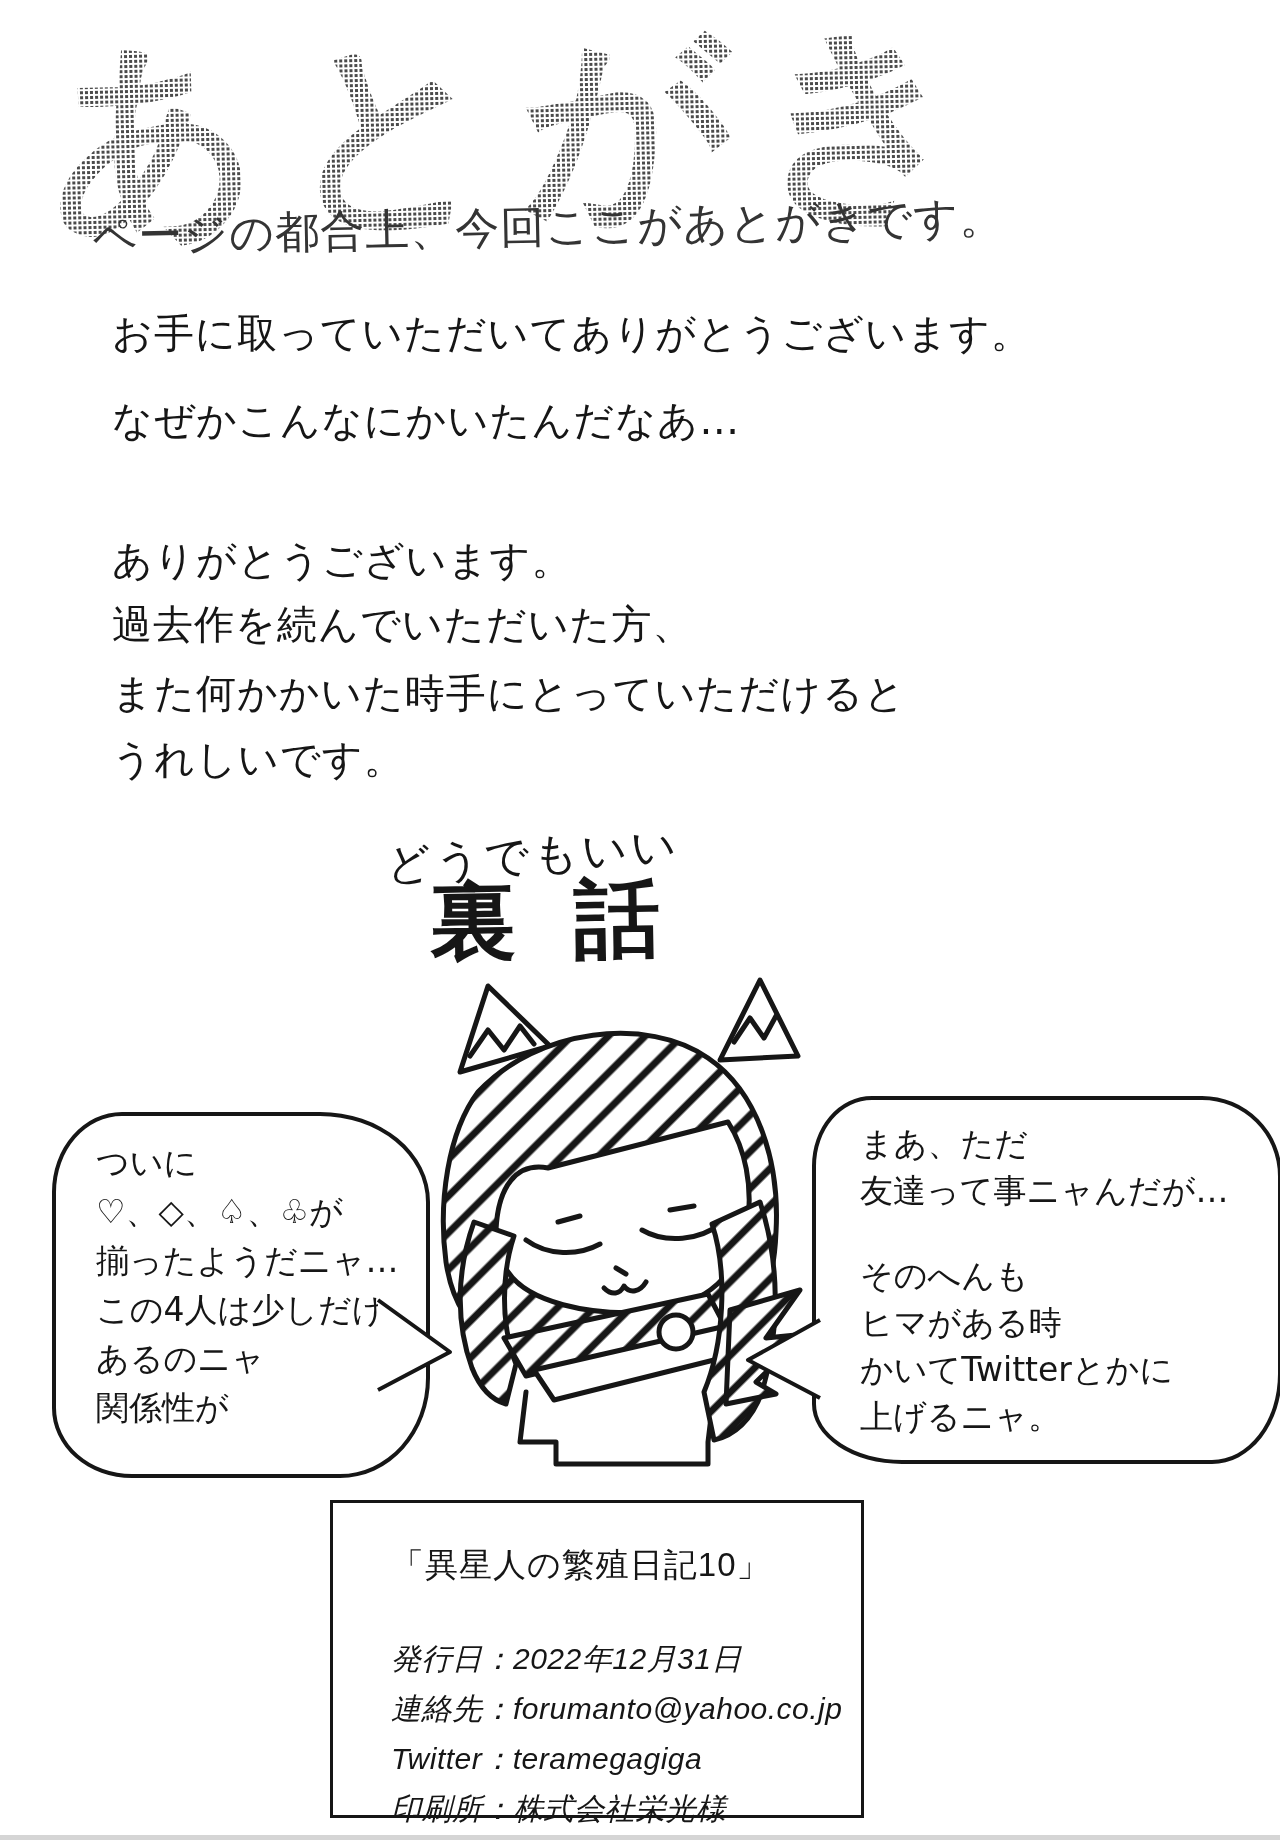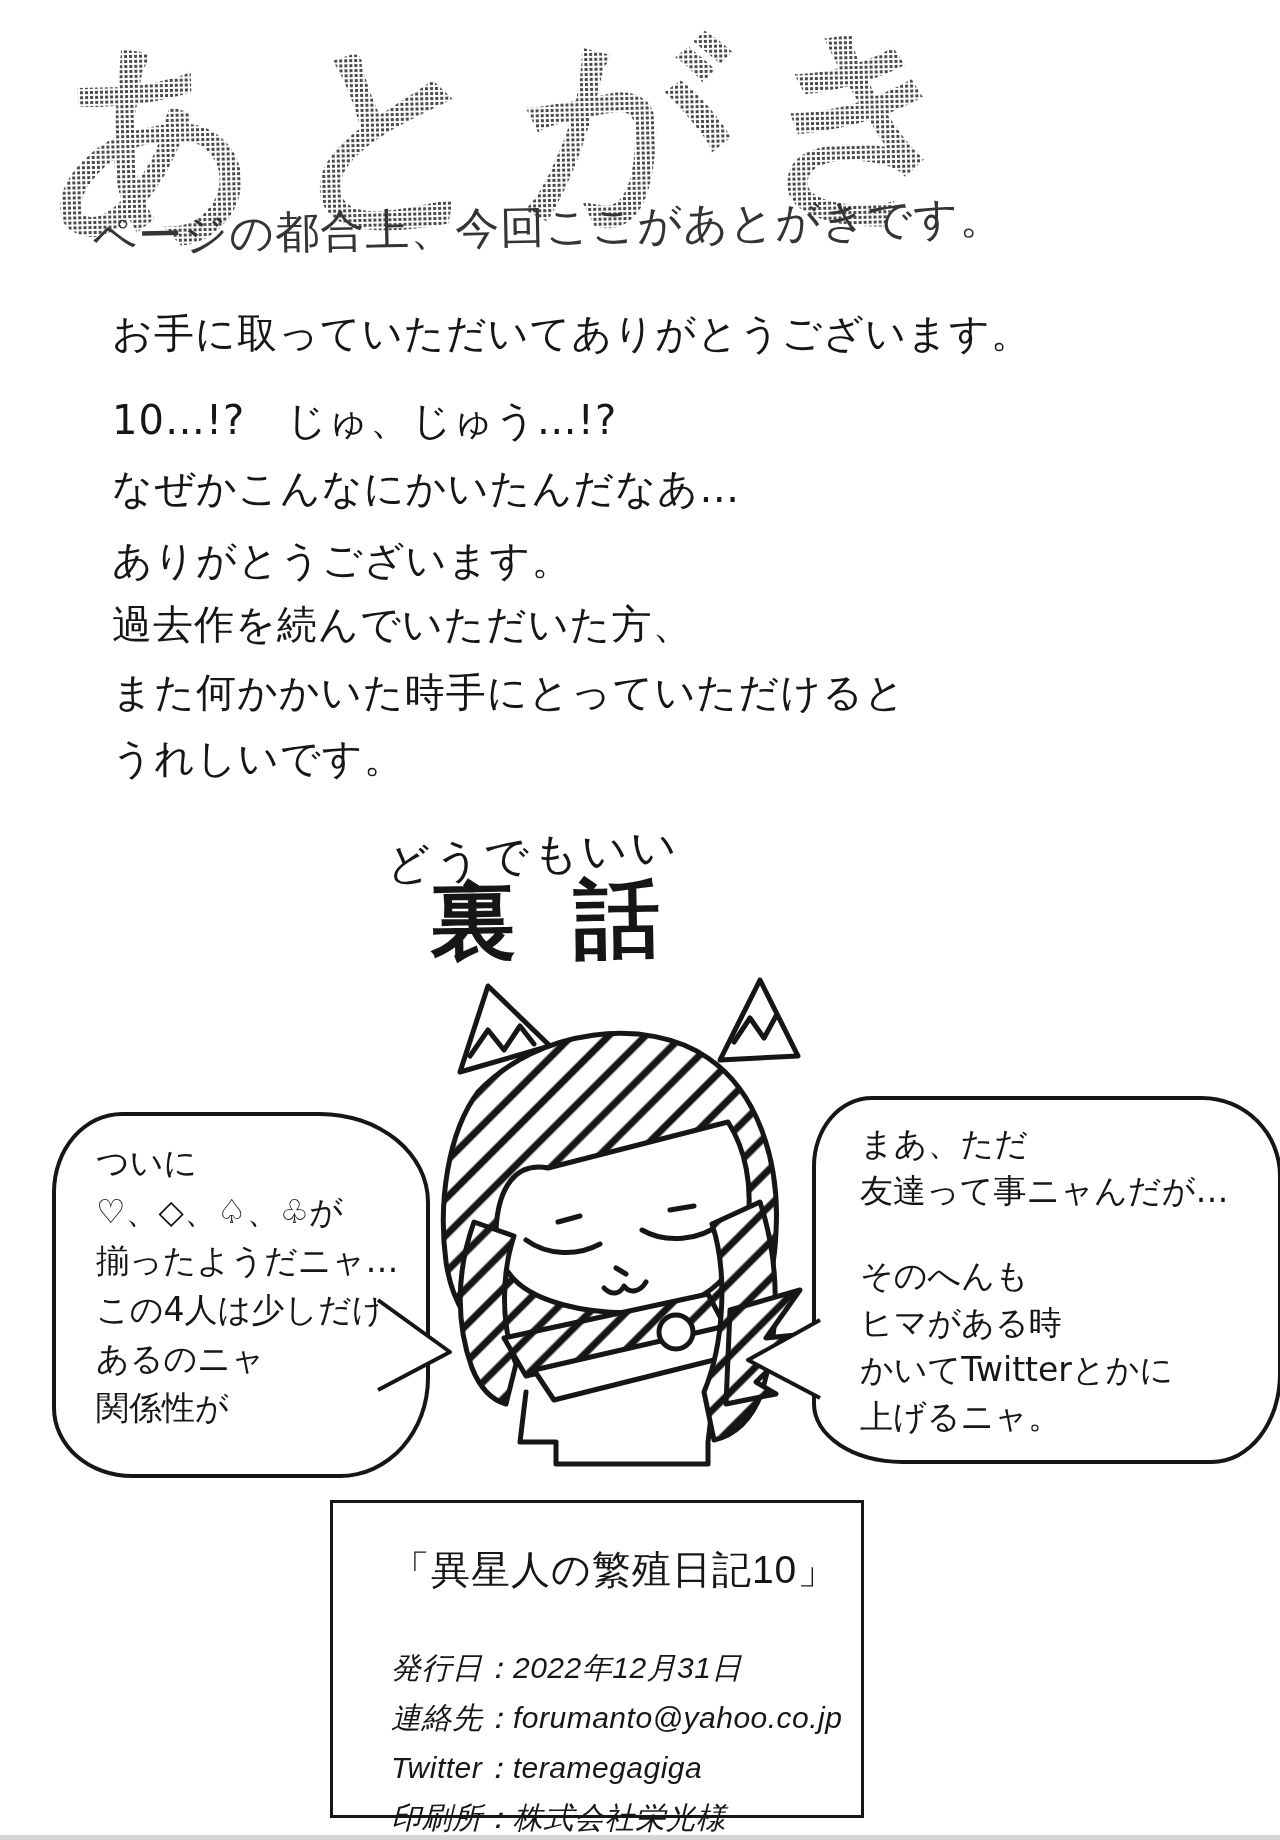--- a/index.html
+++ b/index.html
@@ -27,21 +27,21 @@
   .subtitle{
     position:absolute;left:92px;top:196px;width:1080px;
     font-size:44px;letter-spacing:1px;color:#343434;
     transform:rotate(-1.2deg);white-space:nowrap;
   }
   
   .para{position:absolute;left:112px;font-size:40px;letter-spacing:1px;color:#161616;white-space:nowrap;}
   .p1{top:306px;}
   .p2{top:386px;line-height:68px;}
   .p3{top:528px;line-height:64px;}
-  .p4{top:660px;line-height:66px;font-family:Liberation Serif, serif;}
+  .p4{top:660px;line-height:66px;}
   
   .side-lead{
     position:absolute;left:386px;top:826px;font-size:44px;letter-spacing:4px;
     transform:rotate(-4deg);white-space:nowrap;
   }
   .side-title{
     position:absolute;left:430px;top:862px;font-size:86px;font-weight:600;
     letter-spacing:58px;transform:rotate(-1deg);white-space:nowrap;
   }
   
@@ -66,37 +66,36 @@
   .tail-right{left:742px;top:1318px;}
   
   .character{position:absolute;left:408px;top:972px;z-index:2;}
   
   .colophon{
     position:absolute;left:330px;top:1500px;width:534px;height:318px;
     border:3px solid #161616;background:#fff;box-sizing:border-box;
     padding:40px 0 0 58px;
     font-family:"Liberation Sans","DejaVu Sans",sans-serif;
   }
-  .colophon-title{font-size:39px;margin-bottom:46px;letter-spacing:1px;}
+  .colophon-title{font-size:33px;margin-bottom:46px;letter-spacing:1px;}
   .colophon-line{font-size:30px;line-height:50px;letter-spacing:0.5px;white-space:nowrap;font-style:italic;}
   
   .scan-edge{position:absolute;left:0;bottom:0;width:100%;height:5px;background:#b9b9b9;opacity:.6;}
 </style>
 </head>
 <body>
 
 <div class="page">
 
   <div class="big-title">あとがき</div>
   <div class="subtitle">ページの都合上、今回ここがあとがきです。</div>
 
   <div class="para p1">お手に取っていただいてありがとうございます。</div>
 
   <div class="para p2">
-    <div>10…!?　じゅ、じゅう…!?</div>
     <div>なぜかこんなにかいたんだなあ…</div>
   </div>
 
   <div class="para p3">
     <div>ありがとうございます。</div>
     <div>過去作を続んでいただいた方、</div>
   </div>
 
   <div class="para p4">
     <div>また何かかいた時手にとっていただけると</div>

